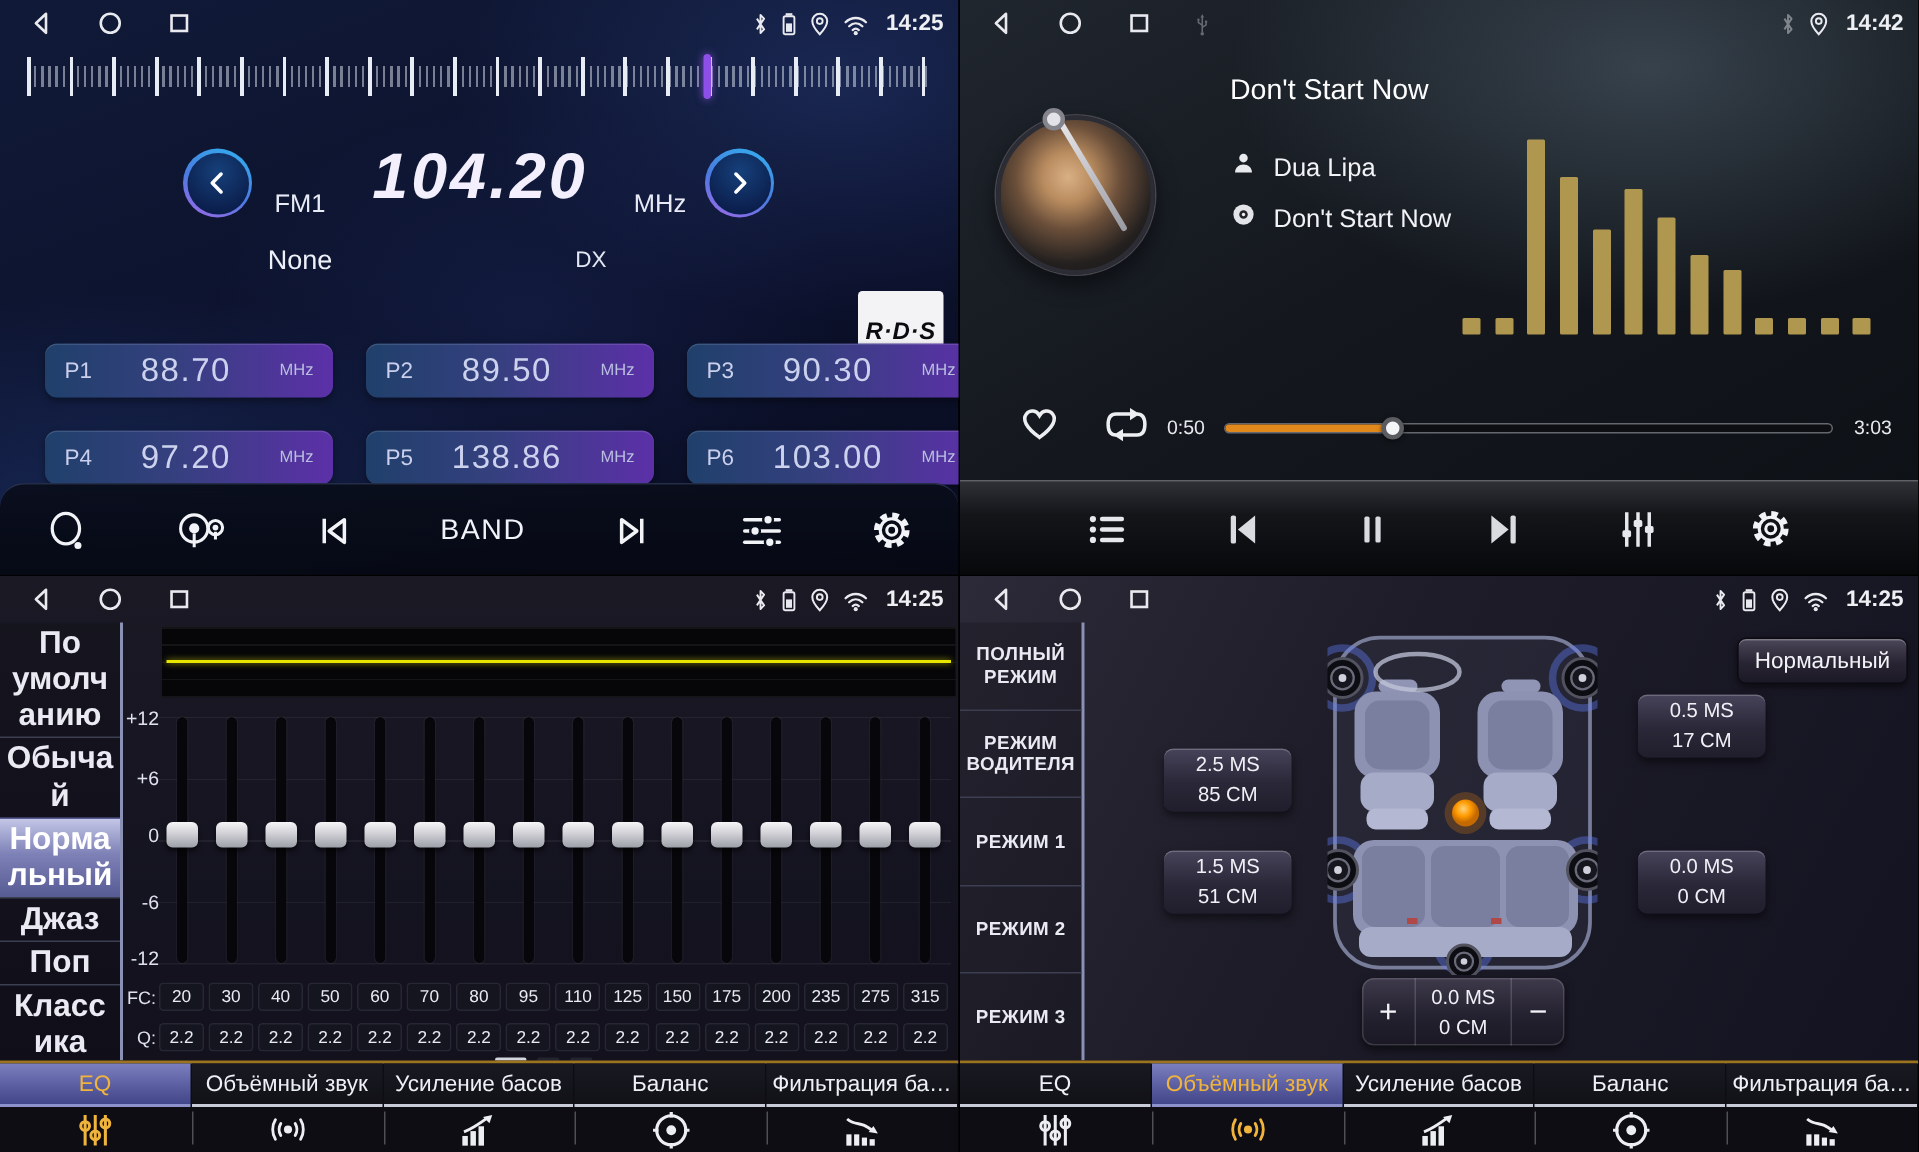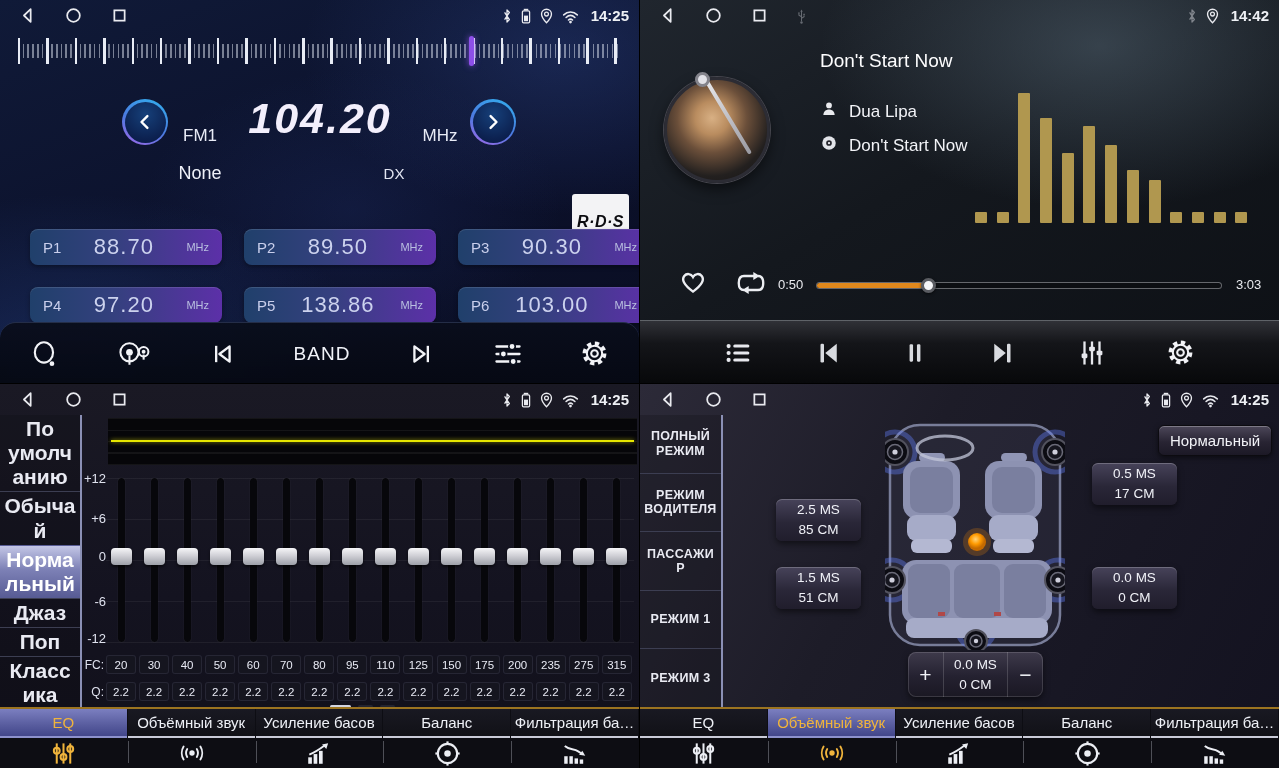--- a/index.html
+++ b/index.html
@@ -805,22 +805,22 @@
               </g>
               <circle cx="10" cy="14" r="1.6" fill="#e9eaef"></circle>
             </svg>
           </span>
           <span class="sb-time">14:25</span>
         </div>
       </header>
     <div class="side-list" id="surround-modes">
         <div class="side-item">ПОЛНЫЙ РЕЖИМ</div>
         <div class="side-item">РЕЖИМ ВОДИТЕЛЯ</div>
-        <div class="side-item">ПАССАЖИР</div>
         <div class="side-item">РЕЖИМ 1</div>
+        <div class="side-item">РЕЖИМ 2</div>
         <div class="side-item">РЕЖИМ 3</div>
       </div>
     <button class="profile-btn">Нормальный</button>
 
     <div class="car-stage">
       <svg width="180" height="230" viewBox="0 0 180 230">
         <defs>
           <radialGradient id="gradOrange" cx="42%" cy="35%">
             <stop offset="0%" stop-color="#ffd37a"></stop>
               <stop offset="55%" stop-color="#ff9a00"></stop>

